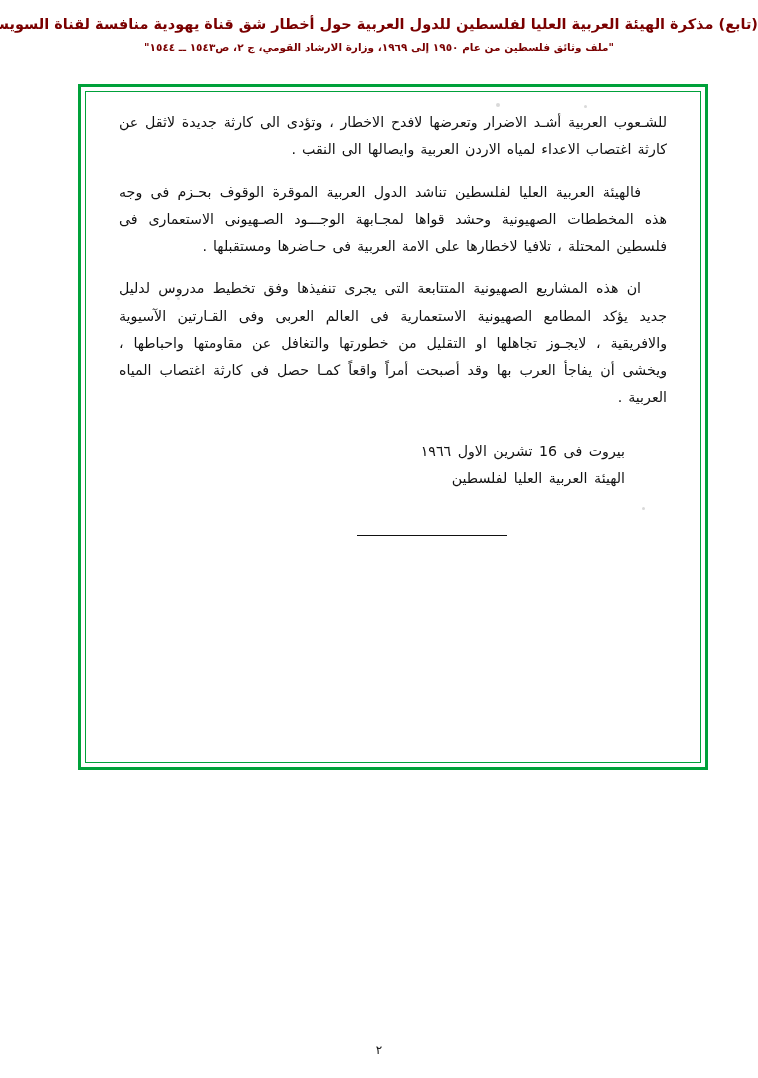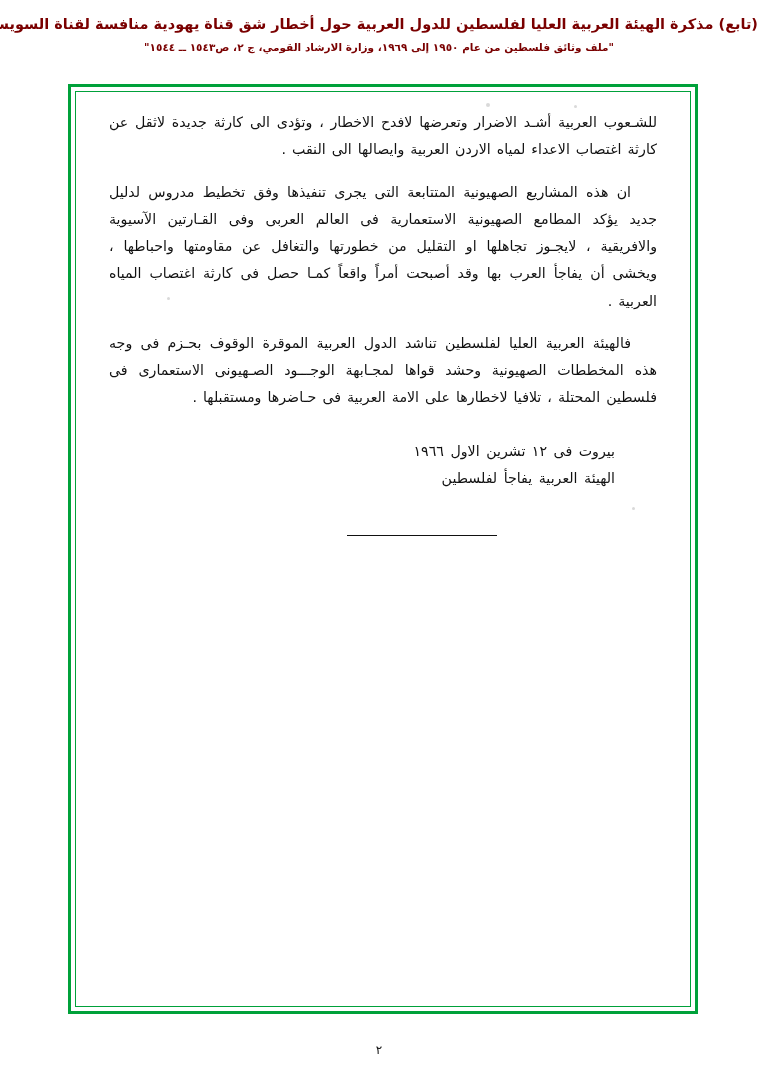--- a/index.html
+++ b/index.html
@@ -49,23 +49,23 @@
     color: #7a0000;
     line-height: 1.4;
     direction: rtl;
     white-space: nowrap;
   }
 
   
   .frame-outer {
     position: absolute;
     top: 84px;
-    left: 68px;
+    left: 78px;
     width: 630px;
-    height: 930px;
+    height: 686px;
     border: 3px solid #00a13a;
     box-sizing: border-box;
     background: #ffffff;
   }
   .frame-inner {
     position: absolute;
     top: 4px;
     left: 4px;
     right: 4px;
     bottom: 4px;
@@ -155,26 +155,26 @@
   <div class="frame-outer">
     <div class="frame-inner"></div>
 
     <span class="speck" style="top:18px; right:118px; width:3px; height:3px;"></span>
     <span class="speck" style="top:16px; right:205px; width:4px; height:4px;"></span>
     <span class="speck" style="top:420px; right:60px; width:3px; height:3px;"></span>
     <span class="speck" style="top:210px; right:525px; width:3px; height:3px;"></span>
 
     <div class="scan-body">
       <p class="para">للشـعوب العربية أشـد الاضرار وتعرضها لافدح الاخطار ، وتؤدى الى كارثة جديدة لاثقل عن كارثة اغتصاب الاعداء لمياه الاردن العربية وايصالها الى النقب .</p>
+      <p class="para indent">فالهيئة العربية العليا لفلسطين تناشد الدول العربية الموقرة الوقوف بحـزم فى وجه هذه المخططات الصهيونية وحشد قواها لمجـابهة الوجـــود الصـهيونى الاستعمارى فى فلسطين المحتلة ، تلافيا لاخطارها على الامة العربية فى حـاضرها ومستقبلها .</p>
       <p class="para indent">ان هذه المشاريع الصهيونية المتتابعة التى يجرى تنفيذها وفق تخطيط مدروس لدليل جديد يؤكد المطامع الصهيونية الاستعمارية فى العالم العربى وفى القـارتين الآسيوية والافريقية ، لايجـوز تجاهلها او التقليل من خطورتها والتغافل عن مقاومتها واحباطها ، ويخشى أن يفاجأ العرب بها وقد أصبحت أمراً واقعاً كمـا حصل فى كارثة اغتصاب المياه العربية .</p>
-      <p class="para indent">فالهيئة العربية العليا لفلسطين تناشد الدول العربية الموقرة الوقوف بحـزم فى وجه هذه المخططات الصهيونية وحشد قواها لمجـابهة الوجـــود الصـهيونى الاستعمارى فى فلسطين المحتلة ، تلافيا لاخطارها على الامة العربية فى حـاضرها ومستقبلها .</p>
 
       <div class="signature-block">
-        <div class="sig-line">بيروت فى ١٢ تشرين الاول ١٩٦٦</div>
-        <div class="sig-line">الهيئة العربية يفاجأ لفلسطين</div>
+        <div class="sig-line">بيروت فى 16 تشرين الاول ١٩٦٦</div>
+        <div class="sig-line">الهيئة العربية العليا لفلسطين</div>
       </div>
 
       <div class="hr-rule"></div>
     </div>
   </div>
 
   <div class="page-number">٢</div>
 
 </div>
 

